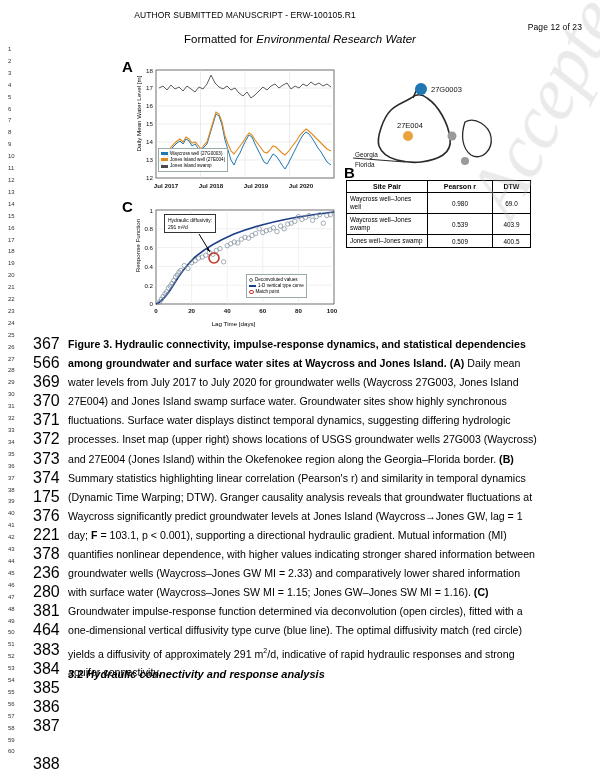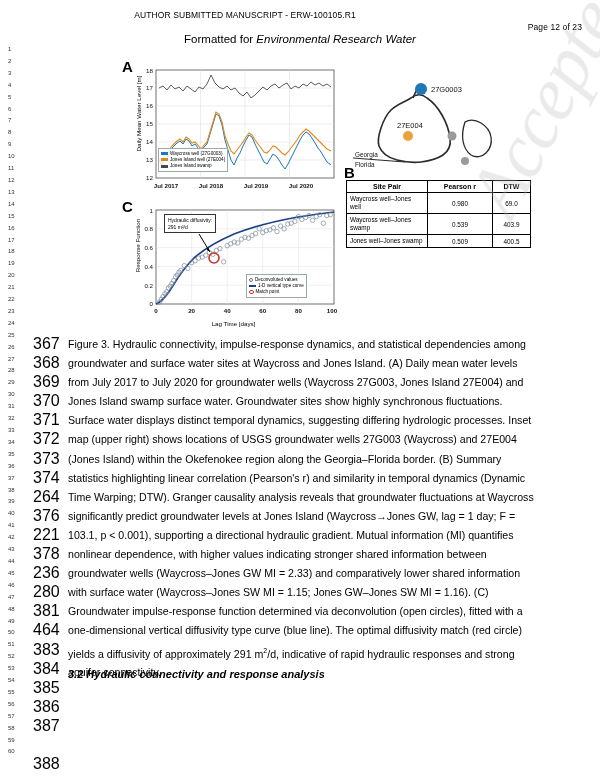--- a/index.html
+++ b/index.html
@@ -82,21 +82,21 @@
     border:1px solid #000;padding:2px 3px;
   }
   table.sitetab th{font-weight:bold;text-align:center;font-size:7px;}
   table.sitetab td.sp{text-align:left;width:44%;line-height:1.25;}
   table.sitetab td.num{text-align:center;}
   
   .caption{
     position:absolute;left:68px;top:335px;width:470px;
     font-size:10.6px;line-height:19.1px;text-align:left;
   }
-  .caption b{font-weight:normal;}
+  .caption b{font-weight:bold;}
   .caption sup{font-size:7px;vertical-align:super;}
   .section-h{
     position:absolute;left:68px;top:668px;width:470px;
     font-size:11px;font-weight:bold;font-style:italic;
   }
   .legendbox{
     position:absolute;background:rgba(255,255,255,.88);
     border:.5px solid #9aa;font-size:4.6px;line-height:6.2px;
     padding:1.5px 2px;
   }
@@ -187,28 +187,28 @@
     <div>54</div>
     <div>55</div>
     <div>56</div>
     <div>57</div>
     <div>58</div>
     <div>59</div>
     <div>60</div>
   </div>
 <div class="paranums" id="paranums">
     <div>367</div>
-    <div>368</div>
+    <div>566</div>
     <div>369</div>
     <div>370</div>
     <div>371</div>
     <div>372</div>
     <div>373</div>
     <div>374</div>
-    <div>264</div>
+    <div>175</div>
     <div>376</div>
     <div>221</div>
     <div>378</div>
     <div>236</div>
     <div>280</div>
     <div>381</div>
     <div>464</div>
     <div>383</div>
     <div>384</div>
     <div>385</div>

